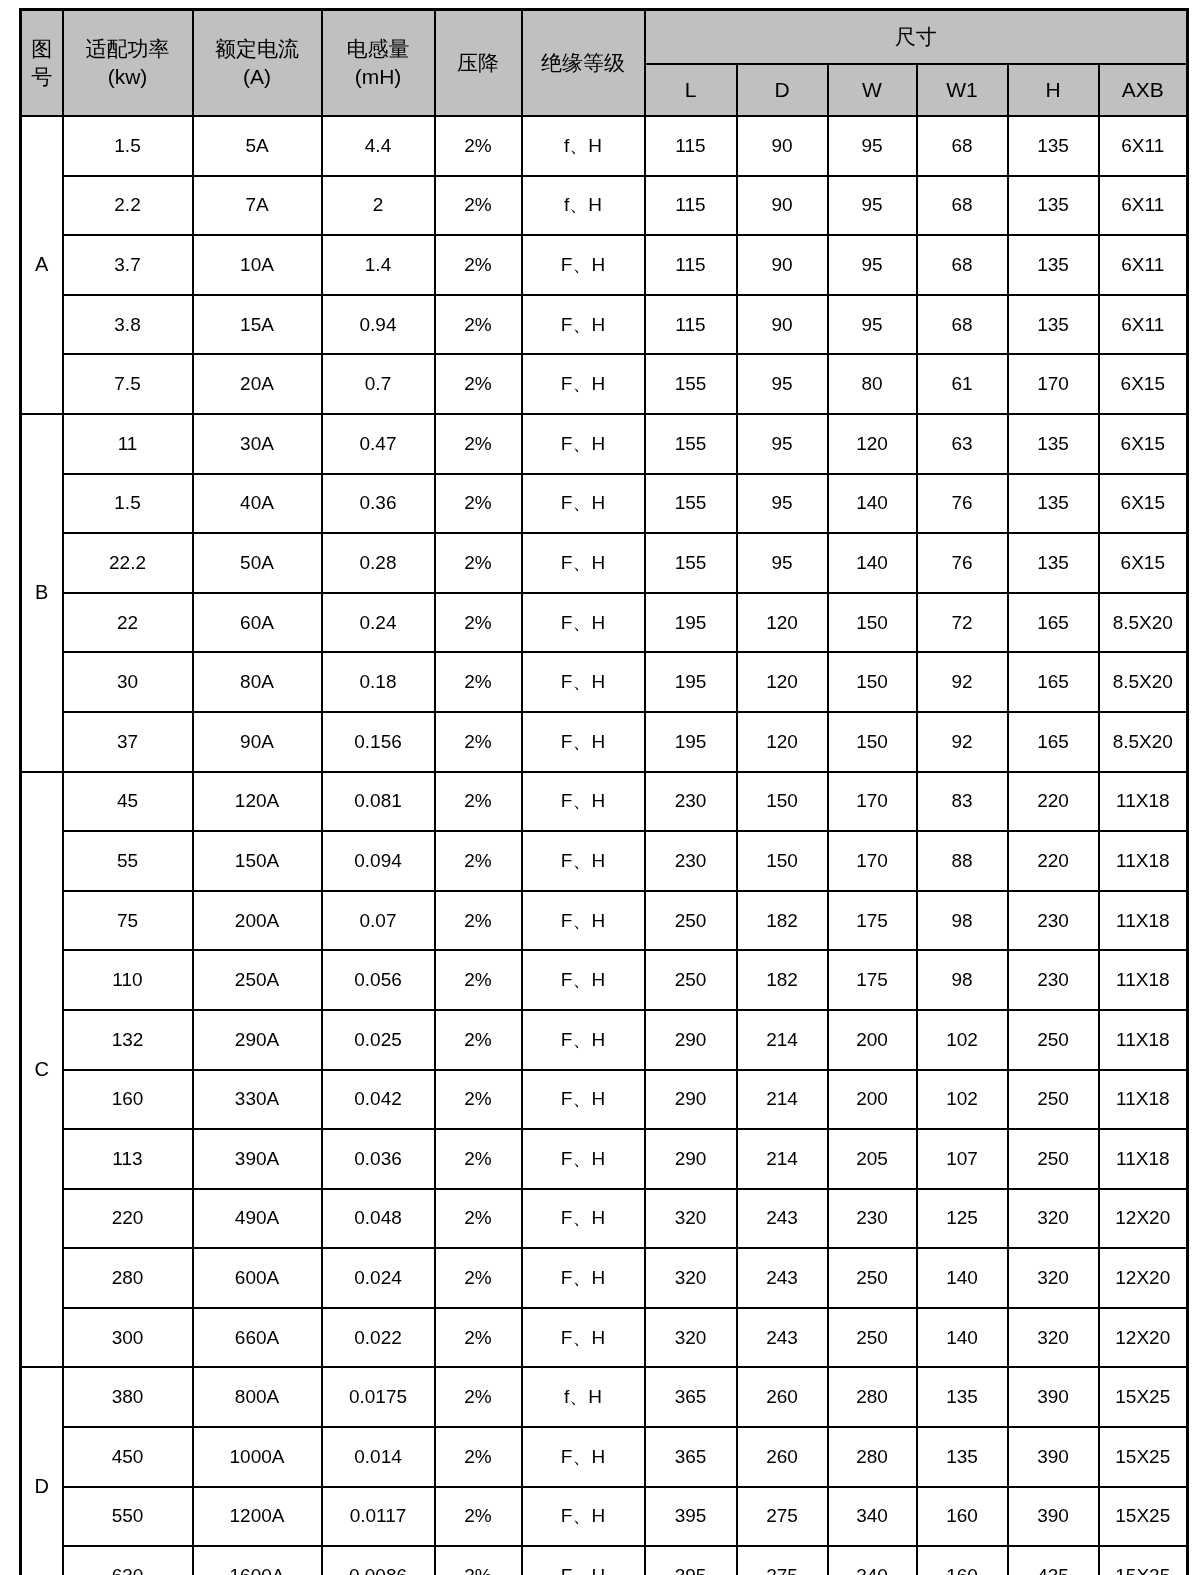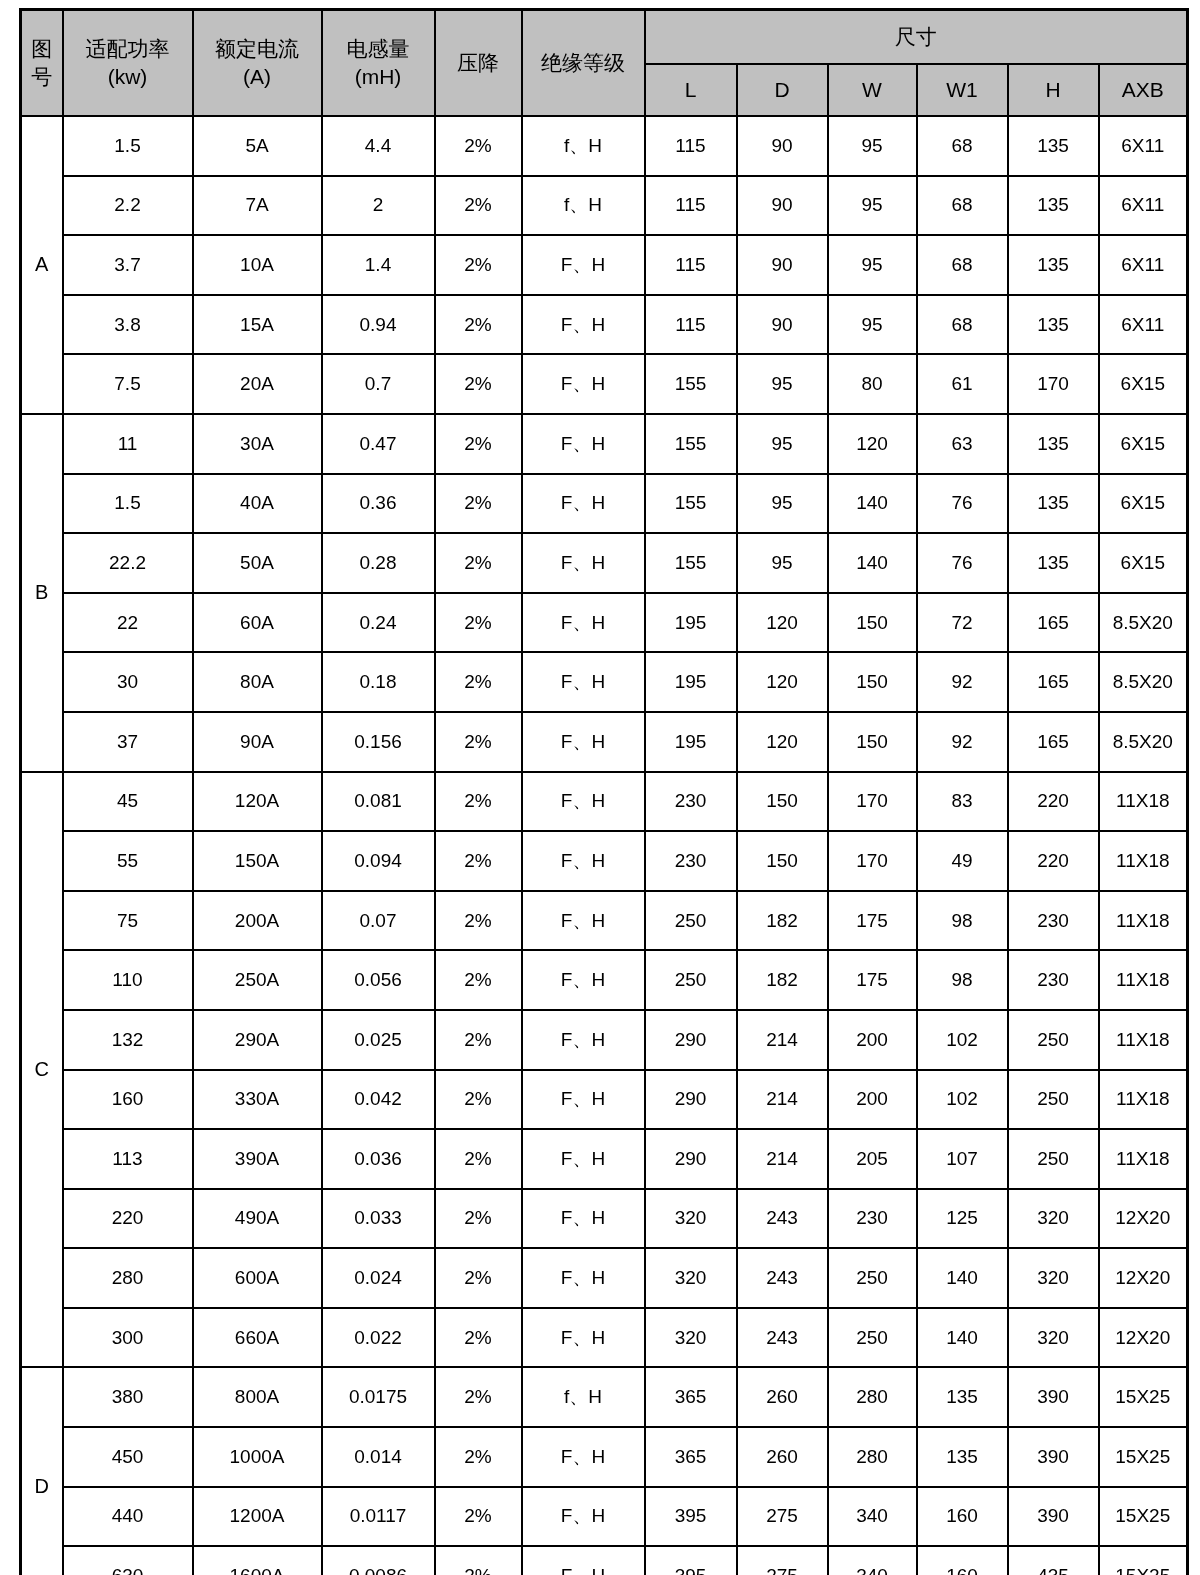--- a/index.html
+++ b/index.html
@@ -263,21 +263,21 @@
         </tr>
         <tr>
           <td>55</td>
           <td>150A</td>
           <td>0.094</td>
           <td>2%</td>
           <td>F、H</td>
           <td>230</td>
           <td>150</td>
           <td>170</td>
-          <td>49</td>
+          <td>88</td>
           <td>220</td>
           <td>11X18</td>
         </tr>
         <tr>
           <td>75</td>
           <td>200A</td>
           <td>0.07</td>
           <td>2%</td>
           <td>F、H</td>
           <td>250</td>
@@ -335,21 +335,21 @@
           <td>290</td>
           <td>214</td>
           <td>205</td>
           <td>107</td>
           <td>250</td>
           <td>11X18</td>
         </tr>
         <tr>
           <td>220</td>
           <td>490A</td>
-          <td>0.033</td>
+          <td>0.048</td>
           <td>2%</td>
           <td>F、H</td>
           <td>320</td>
           <td>243</td>
           <td>230</td>
           <td>125</td>
           <td>320</td>
           <td>12X20</td>
         </tr>
         <tr>
@@ -399,21 +399,21 @@
           <td>2%</td>
           <td>F、H</td>
           <td>365</td>
           <td>260</td>
           <td>280</td>
           <td>135</td>
           <td>390</td>
           <td>15X25</td>
         </tr>
         <tr>
-          <td>440</td>
+          <td>550</td>
           <td>1200A</td>
           <td>0.0117</td>
           <td>2%</td>
           <td>F、H</td>
           <td>395</td>
           <td>275</td>
           <td>340</td>
           <td>160</td>
           <td>390</td>
           <td>15X25</td>

